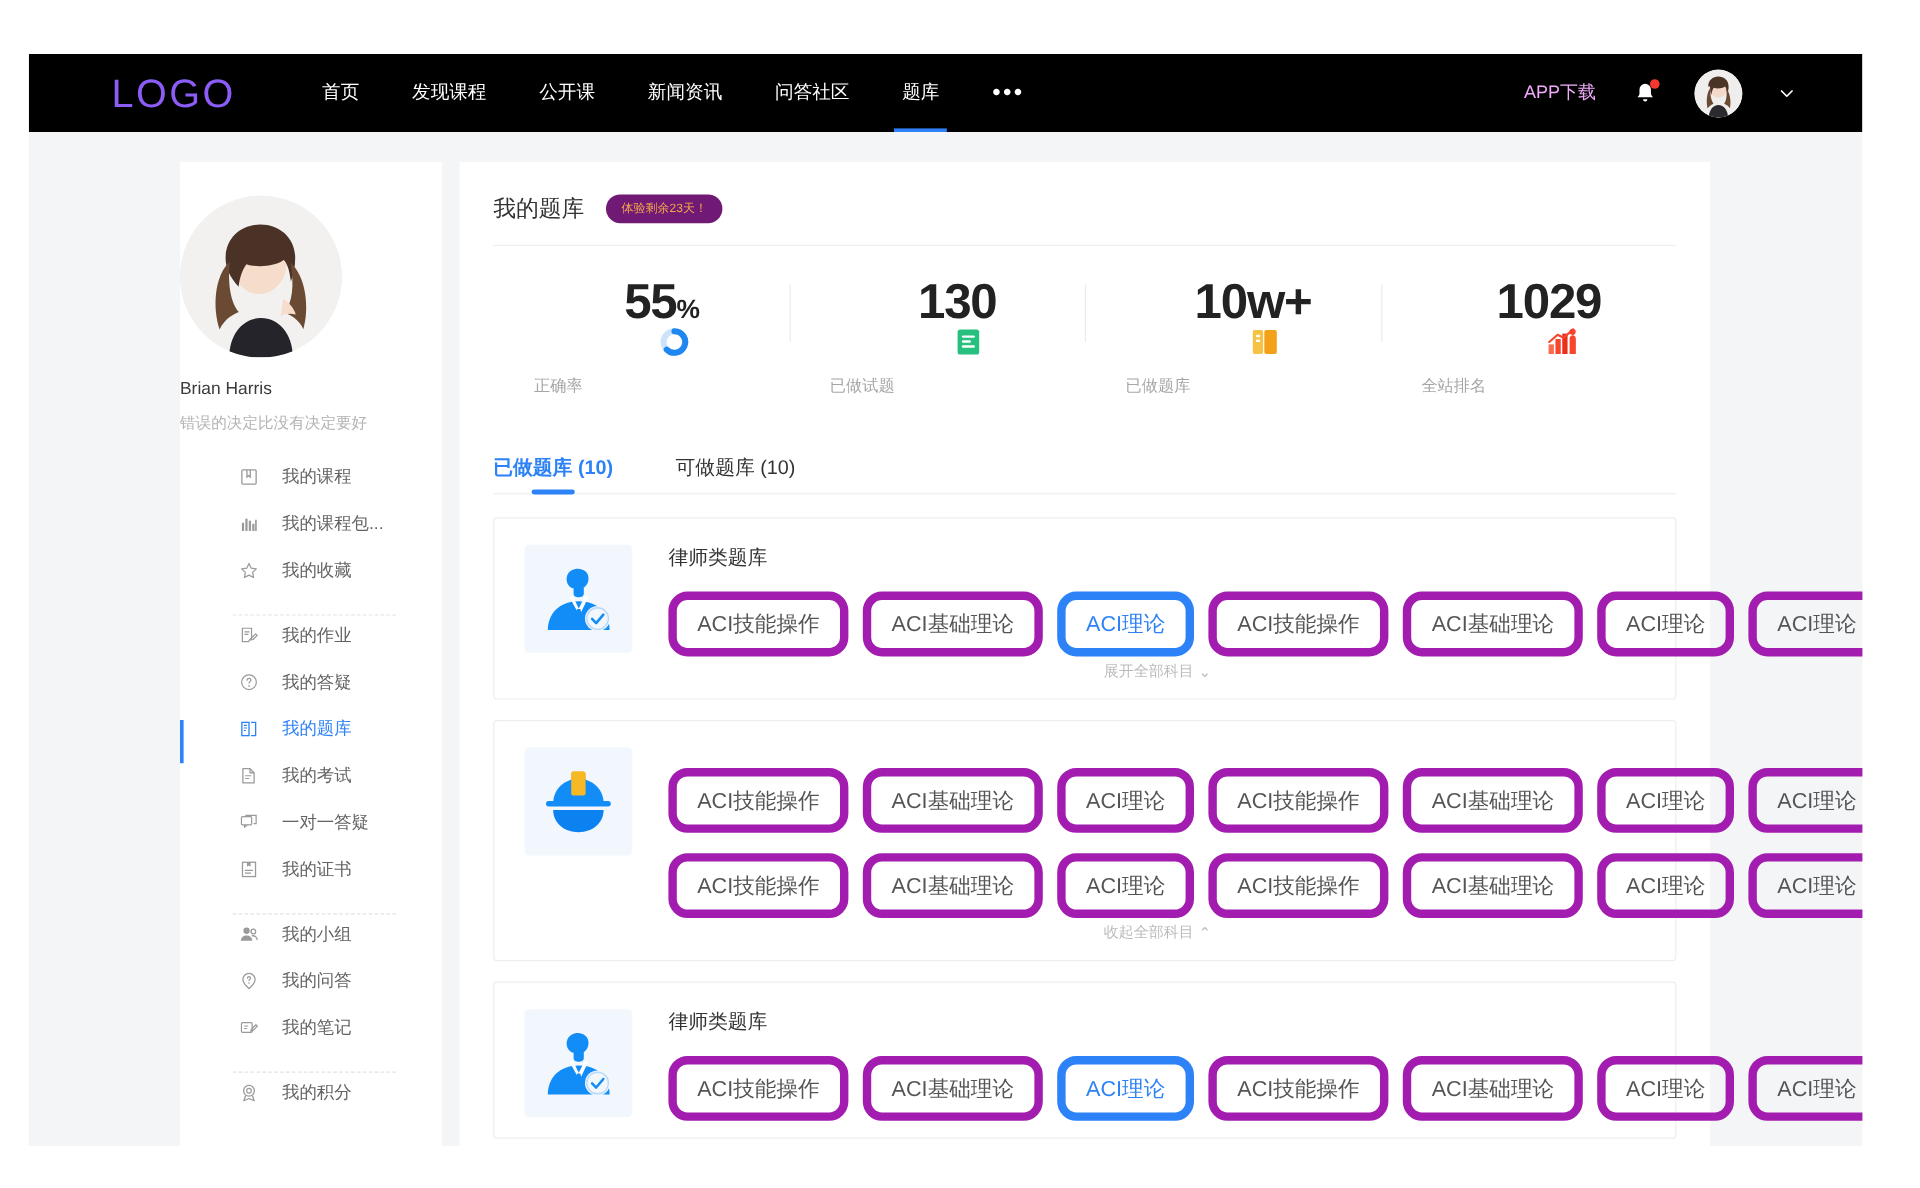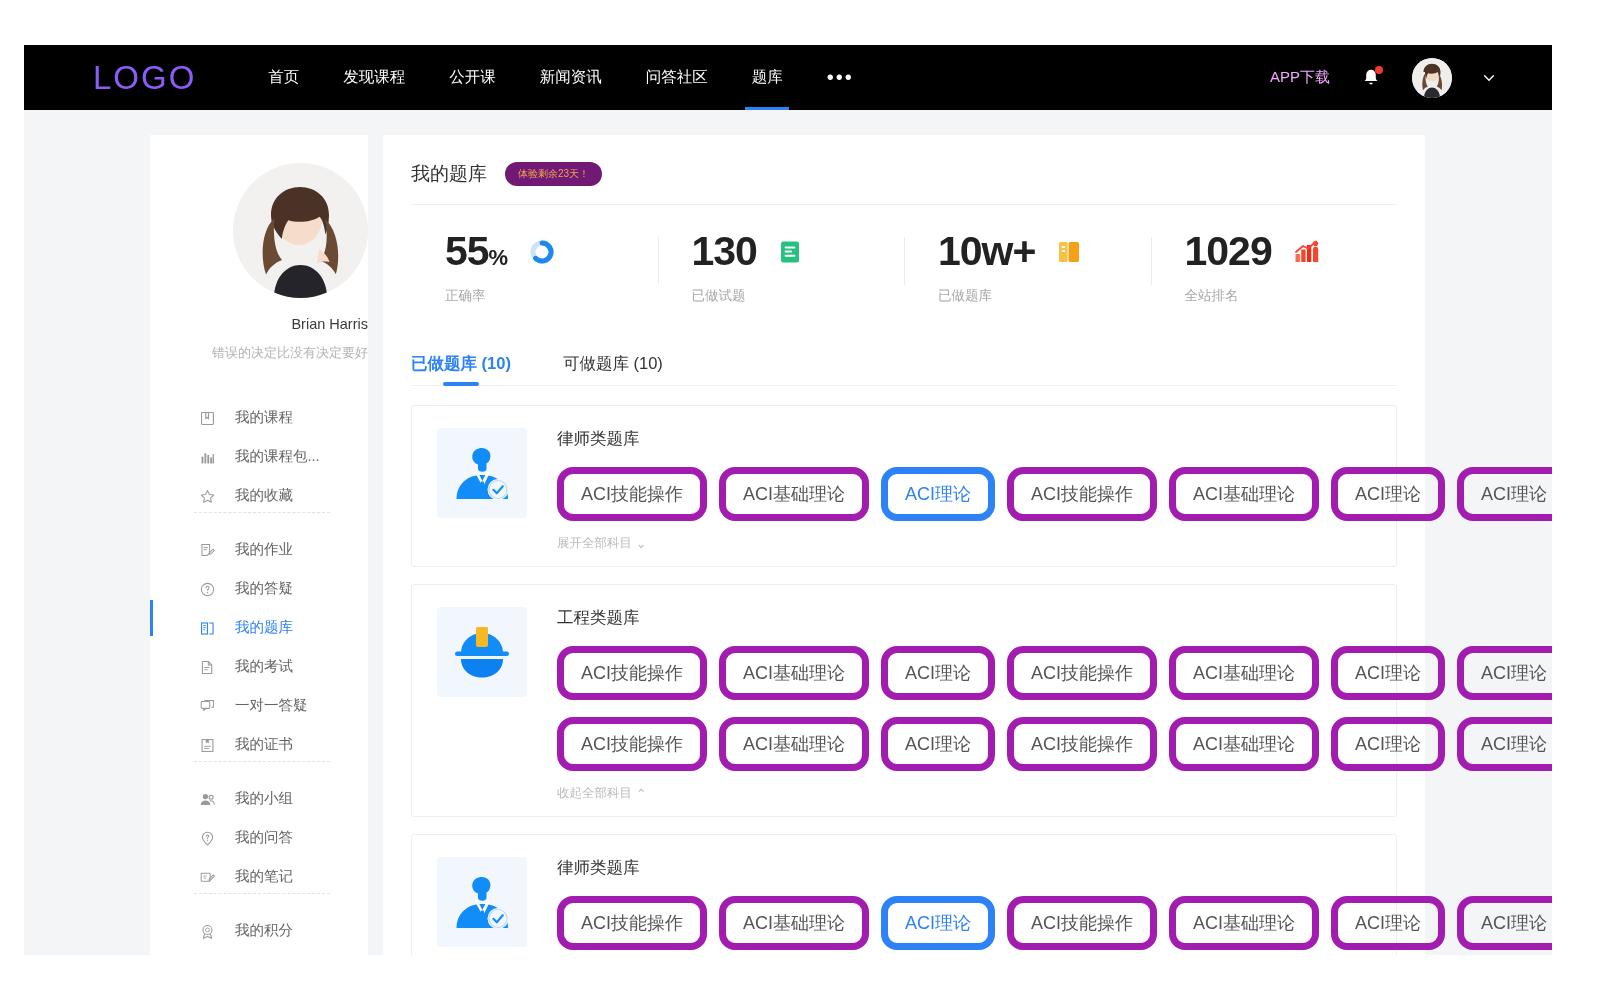--- a/index.html
+++ b/index.html
@@ -56,31 +56,31 @@
   .chev { width: 14px; height: 14px; cursor: pointer; }
 
   
   .content { display: flex; padding: 25px 0 0 0; }
 
   
   .sidebar {
     width: 218px; margin-left: 126px; background: #ffffff;
     padding-top: 28px; min-height: 850px;
   }
-  .profile { display: flex; flex-direction: column; align-items: flex-end; }
+  .profile { display: flex; flex-direction: column; align-items: flex-start; }
   .profile-pic {
     width: 135px; height: 135px; border-radius: 50%;
     overflow: hidden; background: #f2f2f2; position: relative;
   }
   .profile-name { margin-top: 18px; font-size: 14.5px; color: #3b3b3b; }
   .profile-motto { margin-top: 12px; font-size: 13px; color: #b3b3b3; }
 
   .menu { margin-top: 26px; }
   .menu-item {
-    display: flex; align-items: flex-end; height: 39px;
+    display: flex; align-items: flex-start; height: 39px;
     position: relative; cursor: pointer; padding-left: 48px;
   }
   .menu-item .mi-icon {
     width: 18px; height: 18px; display: flex; align-items: center; justify-content: center;
     color: #9a9a9a; flex: 0 0 18px;
   }
   .menu-item .mi-label {
     margin-left: 19px; font-size: 14.5px; color: #636363; white-space: nowrap;
     position: relative;
   }
@@ -113,21 +113,21 @@
 
   
   .stats { display: flex; padding: 26px 0 8px 0; }
   .stat {
     flex: 1; position: relative; padding-left: 34px;
   }
   .stat + .stat::before {
     content: ""; position: absolute; left: 0; top: 6px;
     width: 1px; height: 48px; background: #ececec;
   }
-  .stat-top { display: flex; align-items: center; }
+  .stat-top { display: flex; align-items: center; flex-direction: column; }
   .stat-value {
     font-size: 41px; color: #222222; font-weight: bold;
     line-height: 1; letter-spacing: -1px;
   }
   .stat-value .pct { font-size: 22px; font-weight: bold; }
   .stat-icon { margin-left: 22px; width: 26px; height: 26px; display:flex; align-items:center; }
   .stat-label { margin-top: 15px; font-size: 13.5px; color: #a6a6a6; }
 
   
   .tabs { display: flex; margin-top: 40px; }
@@ -157,21 +157,21 @@
   .card-body { margin-left: 30px; flex: 1; min-width: 0; }
   .card-title { font-size: 16.5px; color: #333333; }
   .tag-row { display: flex; flex-wrap: nowrap; margin-top: 17px; }
   .tag {
     border: 7px solid #a21caf; border-radius: 16px;
     font-size: 18px; color: #555555; padding: 8px 17px;
     margin-right: 12px; white-space: nowrap; cursor: pointer;
   }
   .tag.sel { border-color: #2c82f6; color: #2c82f6; }
   .card-foot {
-    display: flex; justify-content: flex-start; margin-top: 14px;
+    display: flex; justify-content: center; margin-top: 4px;
   }
   .expand-link {
     font-size: 12.5px; color: #bbbbbb; cursor: pointer;
     display: flex; align-items: center; gap: 4px;
   }
 </style>
 </head>
 <body>
 
 <div class="page">
@@ -480,21 +480,20 @@
             <div class="card-thumb">
               <svg width="62" height="62" viewBox="0 0 62 62">
                 <rect x="25" y="6" width="12" height="20" rx="2" fill="#f6b824"></rect>
                 <path d="M10 32c0-11 9.4-20 21-20s21 9 21 20z" fill="#128df7"></path>
                 <rect x="25" y="6" width="12" height="20" rx="2" fill="#f6b824"></rect>
                 <rect x="4" y="30.5" width="54" height="4.6" rx="2.3" fill="#128df7"></rect>
                 <path d="M10 38h42c0 11-9.4 18.5-21 18.5S10 49 10 38z" fill="#0b82f0"></path>
               </svg>
             </div>
             <div class="card-body">
-              <div class="card-title">工程类题库</div>
               <div class="tag-row">
                 <span class="tag">ACI技能操作</span>
                 <span class="tag">ACI基础理论</span>
                 <span class="tag">ACI理论</span>
                 <span class="tag">ACI技能操作</span>
                 <span class="tag">ACI基础理论</span>
                 <span class="tag">ACI理论</span>
                 <span class="tag">ACI理论</span>
               </div>
               <div class="tag-row">

